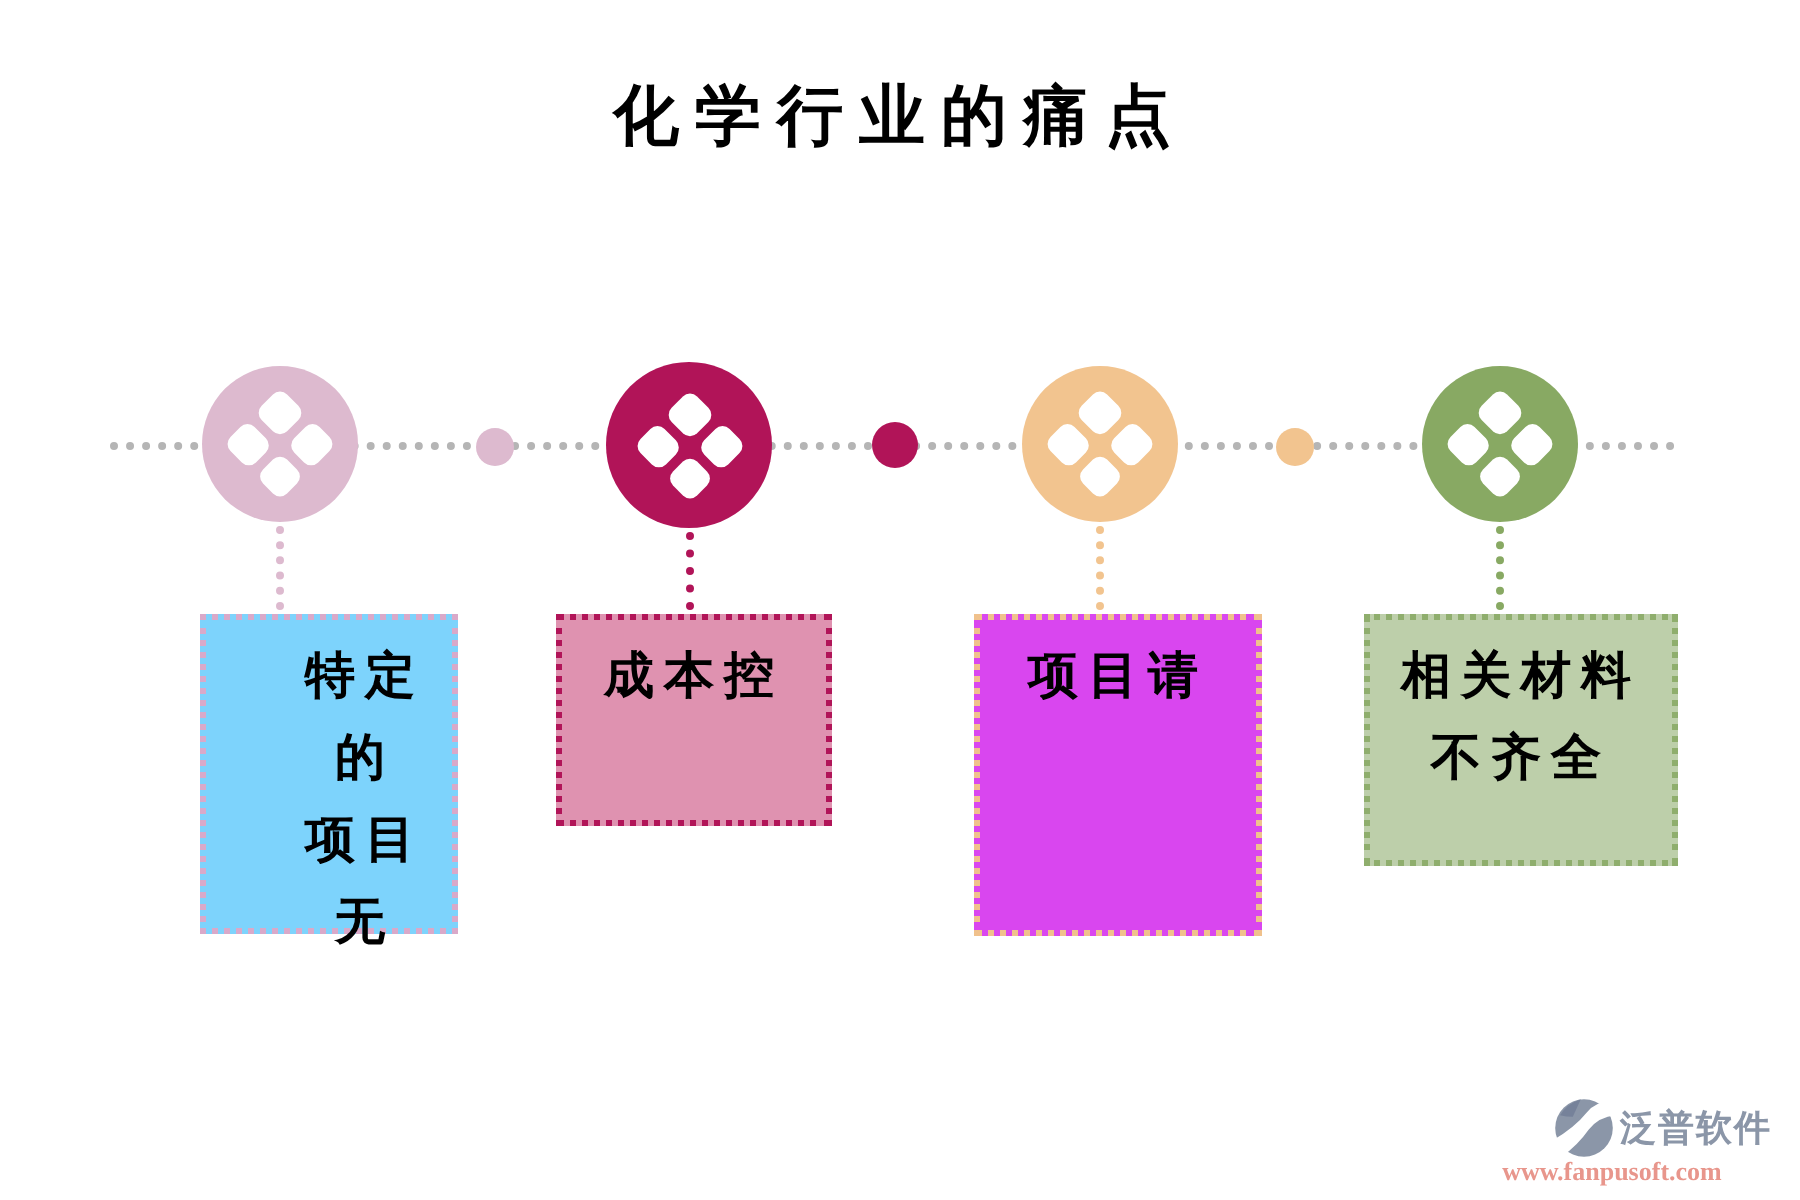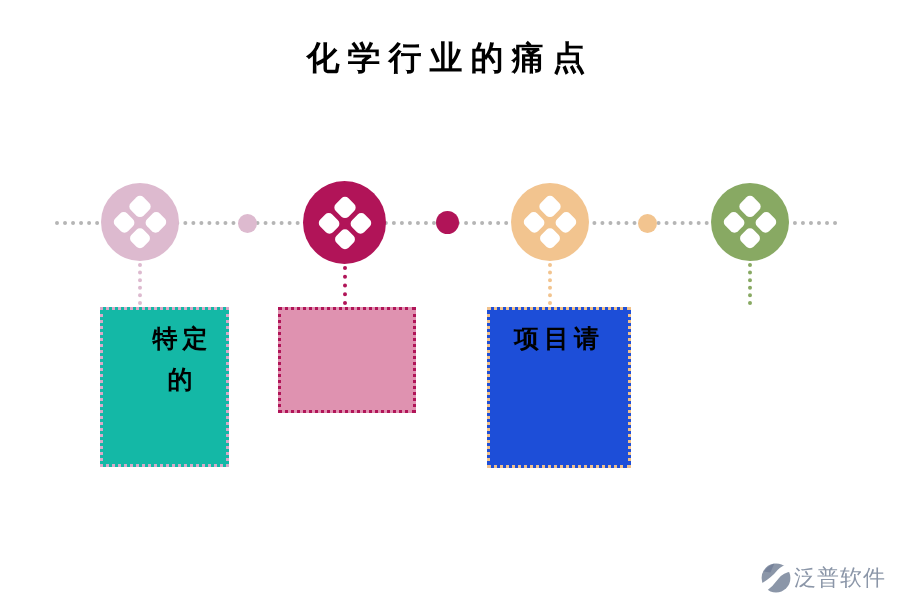--- a/index.html
+++ b/index.html
@@ -43,21 +43,21 @@
     letter-spacing:5px;line-height:41px;padding-top:8px;
   }
   .pbox-1{left:100px;top:307px;width:129px;height:160px;}
   .pbox-2{left:278px;top:307px;width:138px;height:106px;}
   .pbox-3{left:487px;top:307px;width:144px;height:161px;}
   .pbox-4{left:682px;top:307px;width:157px;height:126px;}
   .footer{
     position:absolute;right:14px;bottom:6px;width:160px;
   }
   .footer-top{display:flex;align-items:center;justify-content:flex-end;gap:2px;}
-  .brand{font-size:22px;font-weight:normal;letter-spacing:1px;}
+  .brand{font-size:18px;font-weight:bold;letter-spacing:1px;}
   .site{font-size:13px;font-weight:bold;text-align:center;margin-top:-2px;
         font-family:"Liberation Serif","DejaVu Serif",serif;}
   .logo-svg{display:block;}
 </style>
 </head>
 <body>
 
 <div class="canvas">
 
   <div class="page-title">化学行业的痛点</div>
@@ -66,69 +66,76 @@
 
   <div class="circle circle-1" style="background: rgb(221, 186, 207);">
     <div class="diamonds">
       <span></span>
         <span></span>
       <span></span>
         <span></span>
     </div>
   </div>
   <div class="vconn vconn-1" style="border-color: rgb(221, 186, 207);"></div>
-  <div class="pbox pbox-1" style="background: #14b8a6; border-color: rgb(217, 169, 201); padding-left: 36px;">
+  <div class="pbox pbox-1" style="background: #7dd3fc; border-color: rgb(217, 169, 201); padding-left: 36px;">
     <div>特定的</div>
+    <div>项目无</div>
   </div>
 
   <div class="sep sep-1" style="background: rgb(221, 186, 207);"></div>
 
   <div class="circle circle-2" style="background: rgb(177, 20, 88);">
     <div class="diamonds">
       <span></span>
         <span></span>
       <span></span>
         <span></span>
     </div>
   </div>
   <div class="vconn vconn-2" style="border-color: rgb(177, 20, 88);"></div>
   <div class="pbox pbox-2" style="background: rgb(223, 146, 176); border-color: rgb(177, 20, 88);">
+    <div>成本控</div>
   </div>
 
   <div class="sep sep-2" style="background: rgb(177, 20, 88);"></div>
 
   <div class="circle circle-3" style="background: rgb(242, 196, 143);">
     <div class="diamonds">
       <span></span>
         <span></span>
       <span></span>
         <span></span>
     </div>
   </div>
   <div class="vconn vconn-3" style="border-color: rgb(242, 196, 143);"></div>
-  <div class="pbox pbox-3" style="background: #1d4ed8; border-color: rgb(240, 193, 140);">
+  <div class="pbox pbox-3" style="background: #d946ef; border-color: rgb(240, 193, 140);">
     <div>项目请</div>
   </div>
 
   <div class="sep sep-3" style="background: rgb(242, 196, 143);"></div>
 
   <div class="circle circle-4" style="background: rgb(136, 169, 99);">
     <div class="diamonds">
       <span></span>
         <span></span>
       <span></span>
         <span></span>
     </div>
   </div>
   <div class="vconn vconn-4" style="border-color: rgb(136, 169, 99);"></div>
+  <div class="pbox pbox-4" style="background: rgb(189, 207, 170); border-color: rgb(143, 174, 109);">
+    <div>相关材料</div>
+    <div>不齐全</div>
+  </div>
 
   <div class="footer">
     <div class="footer-top">
       <svg class="logo-svg" width="32" height="32" viewBox="0 0 40 40">
         <circle cx="20" cy="20" r="18" fill="#8b96a8"></circle>
         <path fill="#ffffff" d="M0 28 Q14 20 22 10 Q27 4 36 3 L40 12 Q29 13 23 21 Q16 31 6 38 Z"></path>
         <path fill="#76829a" d="M5 12 Q9 5 18 2 L13 13 Q9 13 5 12 Z"></path>
       </svg>
       <span class="brand" style="color: rgb(139, 150, 168);">泛普软件</span>
     </div>
+    <div class="site" style="color: rgb(232, 150, 140);">www.fanpusoft.com</div>
   </div>
 
 </div>
 
 </body></html>

